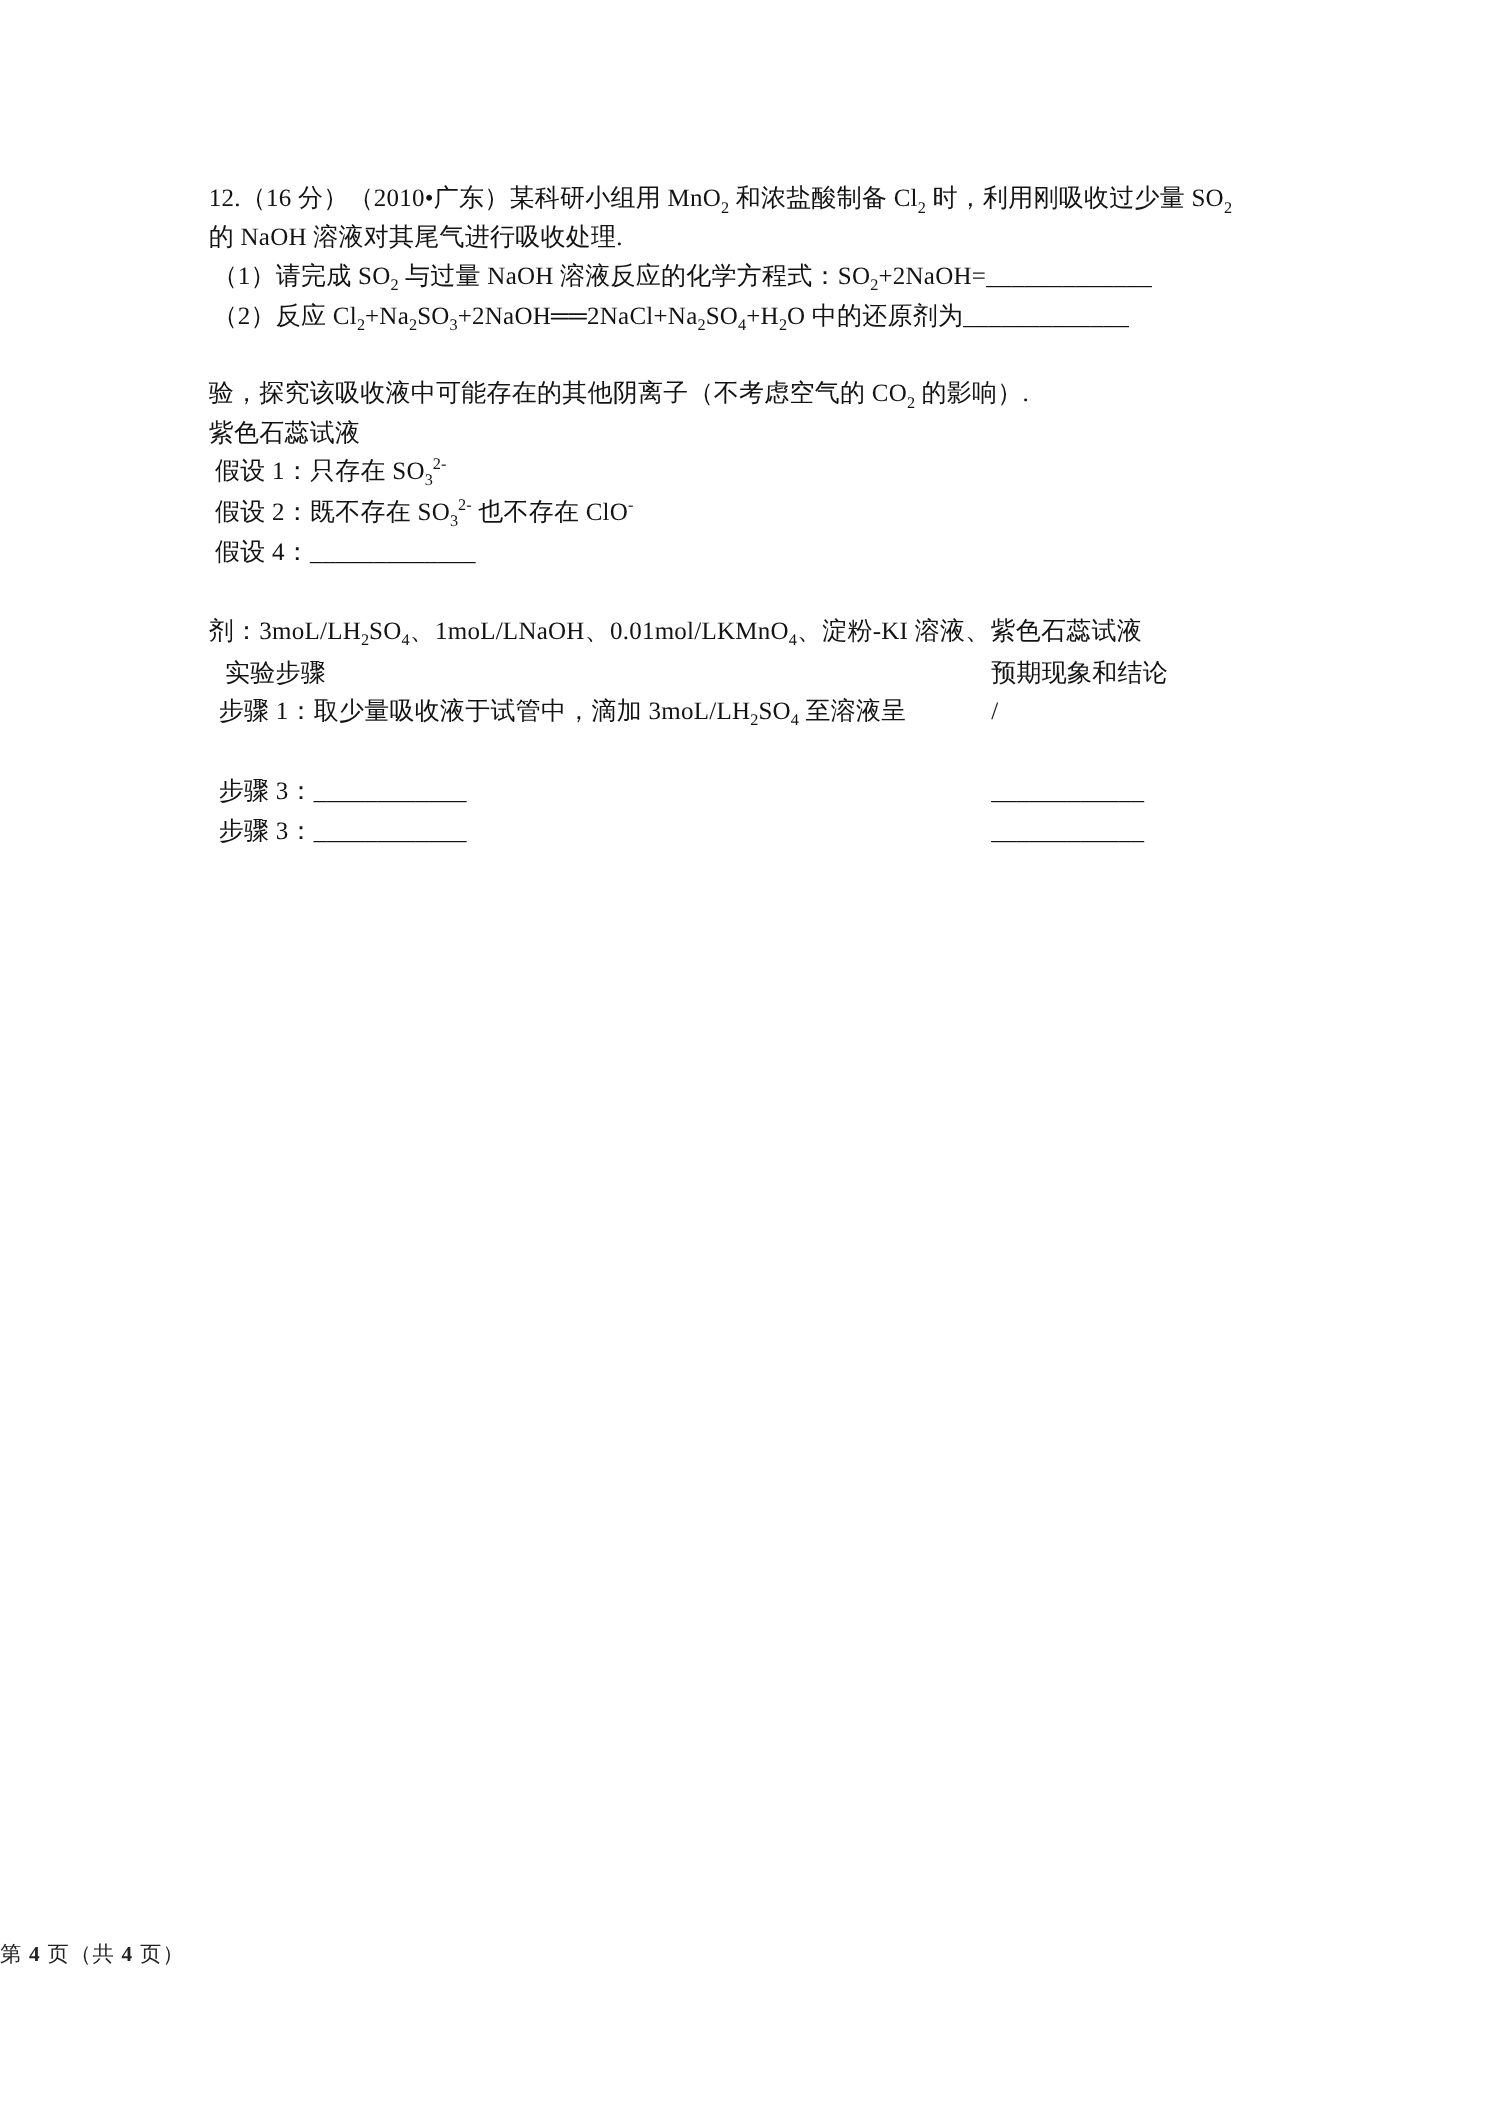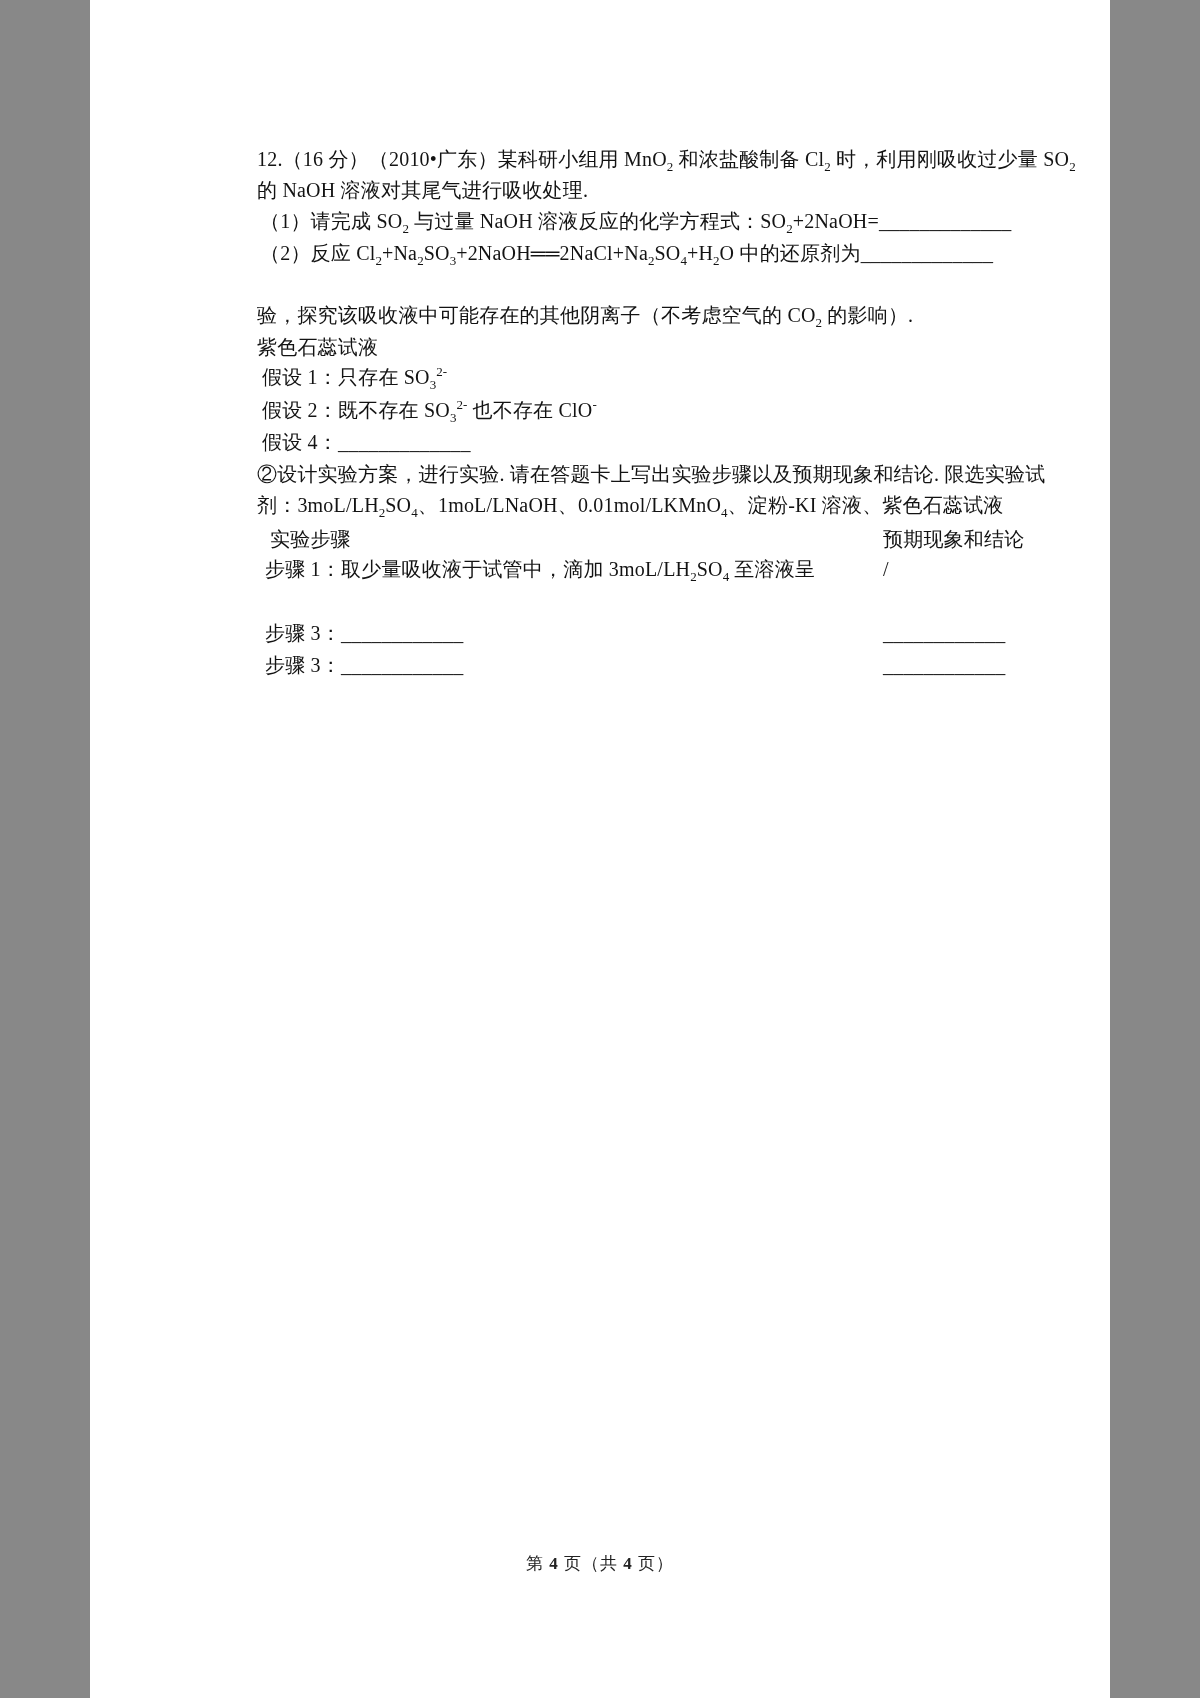--- a/index.html
+++ b/index.html
@@ -1,37 +1,36 @@
 <!DOCTYPE html>
 <html><head>
 <meta charset="utf-8">
 <style>
   html,body{margin:0;padding:0;background:#888;}
   .page{
     position:relative;
-    width:1020px;height:1698px;
+    width:1200px;height:1698px;
     margin:0 auto;
     background:#ffffff;
     font-family:"Liberation Serif","DejaVu Serif",serif;
     font-size:20px;
     color:#131313;
     overflow:hidden;
   }
   .ln{
     position:absolute;
     white-space:nowrap;
     line-height:1.15;
     letter-spacing:0.2px;
   }
   .ln sub{font-size:13px;line-height:0;letter-spacing:0;}
   .ln sup{font-size:13px;line-height:0;letter-spacing:0;vertical-align:super;}
   .footer{
     position:absolute;
     left:0;right:0;
-    text-align:center;
     font-size:17px;
     color:#222;
     letter-spacing:1px;
   }
 </style>
 </head>
 <body>
 
 <div class="page">
 
@@ -40,21 +39,20 @@
 
   <div class="ln" style="top:210px;left:170px">（1）请完成 SO<sub>2</sub> 与过量 NaOH 溶液反应的化学方程式：SO<sub>2</sub>+2NaOH=_____________</div>
   <div class="ln" style="top:242px;left:170px">（2）反应 Cl<sub>2</sub>+Na<sub>2</sub>SO<sub>3</sub>+2NaOH══2NaCl+Na<sub>2</sub>SO<sub>4</sub>+H<sub>2</sub>O 中的还原剂为_____________</div>
   <div class="ln" style="top:304px;left:167px">验，探究该吸收液中可能存在的其他阴离子（不考虑空气的 CO<sub>2</sub> 的影响）.</div>
 
   <div class="ln" style="top:336px;left:167px">紫色石蕊试液</div>
   <div class="ln" style="top:366px;left:172px">假设 1：只存在 SO<sub>3</sub><sup>2-</sup></div>
   <div class="ln" style="top:399px;left:172px">假设 2：既不存在 SO<sub>3</sub><sup>2-</sup> 也不存在 ClO<sup>-</sup></div>
   <div class="ln" style="top:431px;left:172px">假设 4：_____________</div>
 
-  <div class="ln" style="top:463px;left:167px">②设计实验方案，进行实验. 请在答题卡上写出实验步骤以及预期现象和结论. 限选实验试</div>
   <div class="ln" style="top:494px;left:167px">剂：3moL/LH<sub>2</sub>SO<sub>4</sub>、1moL/LNaOH、0.01mol/LKMnO<sub>4</sub>、淀粉‐KI 溶液、紫色石蕊试液</div>
 
   <div class="ln" style="top:528px;left:180px">实验步骤</div>
   <div class="ln" style="top:528px;left:793px">预期现象和结论</div>
 
   <div class="ln" style="top:558px;left:175px">步骤 1：取少量吸收液于试管中，滴加 3moL/LH<sub>2</sub>SO<sub>4</sub> 至溶液呈</div>
   <div class="ln" style="top:558px;left:793px">/</div>
 
   <div class="ln" style="top:622px;left:175px">步骤 3：____________</div>
   <div class="ln" style="top:622px;left:793px">____________</div>

